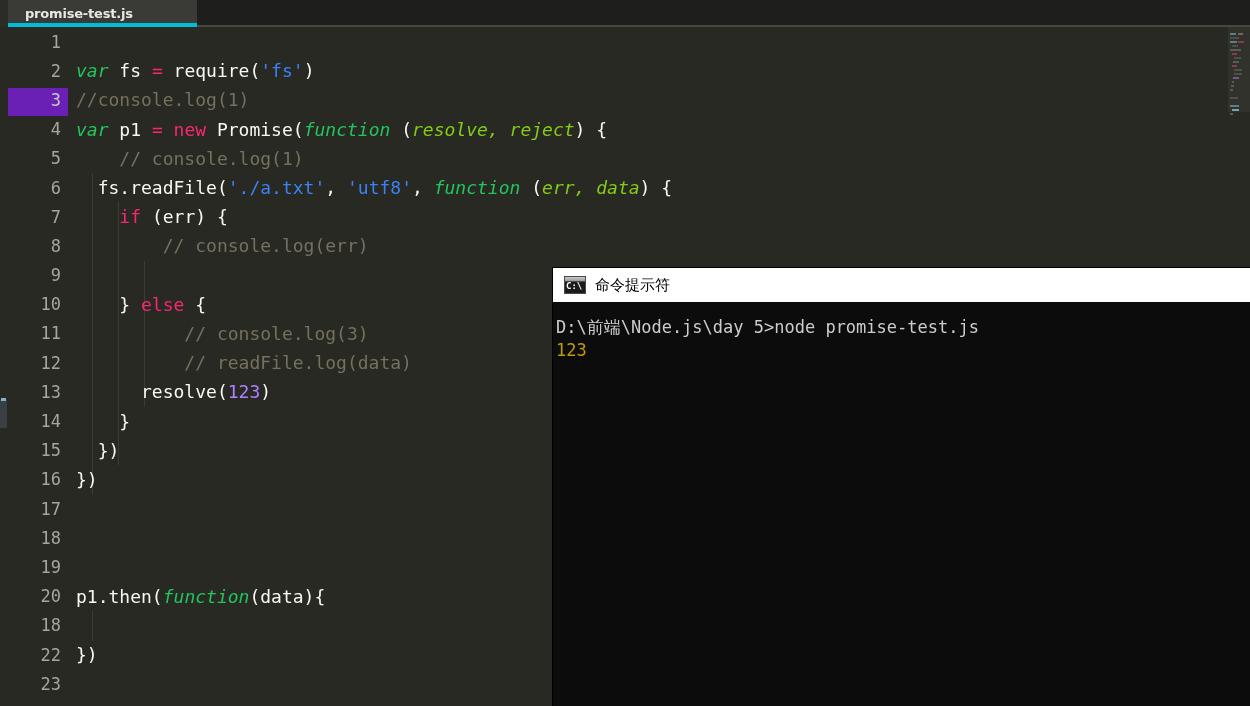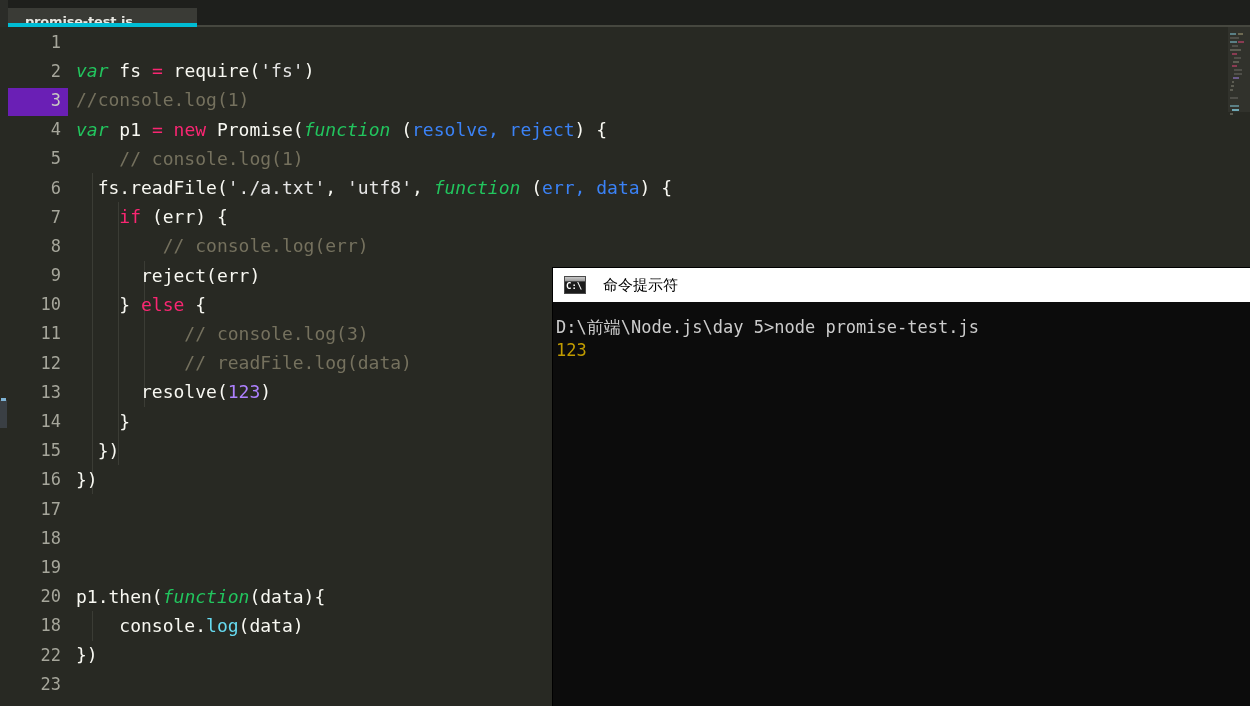--- a/index.html
+++ b/index.html
@@ -54,21 +54,21 @@
     background: #1e1f1c;
   }
   .tabbar-left-edge {
     position: absolute;
     left: 0; top: 0;
     width: 8px; height: 27px;
     background: #2b2c28;
   }
   .tab {
     position: absolute;
-    left: 8px; top: 8px;
+    left: 8px; top: 0;
     width: 189px; height: 27px;
     background: #3a3b36;
     box-sizing: border-box;
     display: flex;
     align-items: center;
   }
   .tab-label {
     padding-left: 17px;
     color: #e8e8e3;
     font-family: "DejaVu Sans", sans-serif;
@@ -137,24 +137,24 @@
     font-size: 18px;
     color: #f8f8f2;
     padding-left: 8px;
     white-space: pre;
   }
 
   
   .t-kw      { color: #22c55e; font-style: italic; }   
   .t-ctl     { color: #f92672; }                       
   .t-op      { color: #f92672; }
-  .t-str     { color: #e5e5e5; }
+  .t-str     { color: #3b82f6; }
   .t-com     { color: #75715e; }
   .t-num     { color: #ae81ff; }
-  .t-param   { color: #3b82f6; }
+  .t-param   { color: #84cc16; font-style: italic; }
   .t-fn      { color: #66d9ef; }
   .t-plain   { color: #f8f8f2; }
 
   
   .indent-guide {
     position: absolute;
     width: 1px;
     background: #3b3c35;
   }
 
@@ -215,21 +215,21 @@
     z-index: 2;
     color: #ffffff;
     font-family: "DejaVu Sans Mono", monospace;
     font-size: 9px;
     font-weight: bold;
     line-height: 1;
     padding-left: 1px;
     padding-bottom: 2px;
   }
   .cmd-title-text {
-    margin-left: 17px;
+    margin-left: 9px;
     color: #000000;
     font-family: "DejaVu Sans", sans-serif;
     font-size: 15px;
     white-space: nowrap;
   }
   .cmd-body {
     position: absolute;
     left: 0; top: 42px;
     width: 697px; height: 404px;
     background: #0c0c0c;
@@ -313,21 +313,20 @@
           <span class="code-text"><span class="t-plain">    </span><span class="t-ctl">if</span> <span class="t-plain">(err) {</span></span>
         </div>
 
         <div class="ln-row">
           <span class="gutter">8</span>
           <span class="code-text"><span class="t-com">        // console.log(err)</span></span>
         </div>
 
         <div class="ln-row">
           <span class="gutter">9</span>
-          <span class="code-text"><span class="t-plain">      reject(err)</span></span>
         </div>
 
         <div class="ln-row">
           <span class="gutter">10</span>
           <span class="code-text"><span class="t-plain">    } </span><span class="t-ctl">else</span> <span class="t-plain">{</span></span>
         </div>
 
         <div class="ln-row">
           <span class="gutter">11</span>
           <span class="code-text"><span class="t-com">          // console.log(3)</span></span>
@@ -372,21 +371,20 @@
           <span class="code-text"></span>
         </div>
 
         <div class="ln-row">
           <span class="gutter">20</span>
           <span class="code-text"><span class="t-plain">p1.then(</span><span class="t-kw">function</span><span class="t-plain">(data){</span></span>
         </div>
 
         <div class="ln-row">
           <span class="gutter">18</span>
-          <span class="code-text"><span class="t-plain">    console.</span><span class="t-fn">log</span><span class="t-plain">(data)</span></span>
         </div>
 
         <div class="ln-row">
           <span class="gutter">22</span>
           <span class="code-text"><span class="t-plain">})</span></span>
         </div>
 
         <div class="ln-row">
           <span class="gutter">23</span>
           <span class="code-text"></span>

